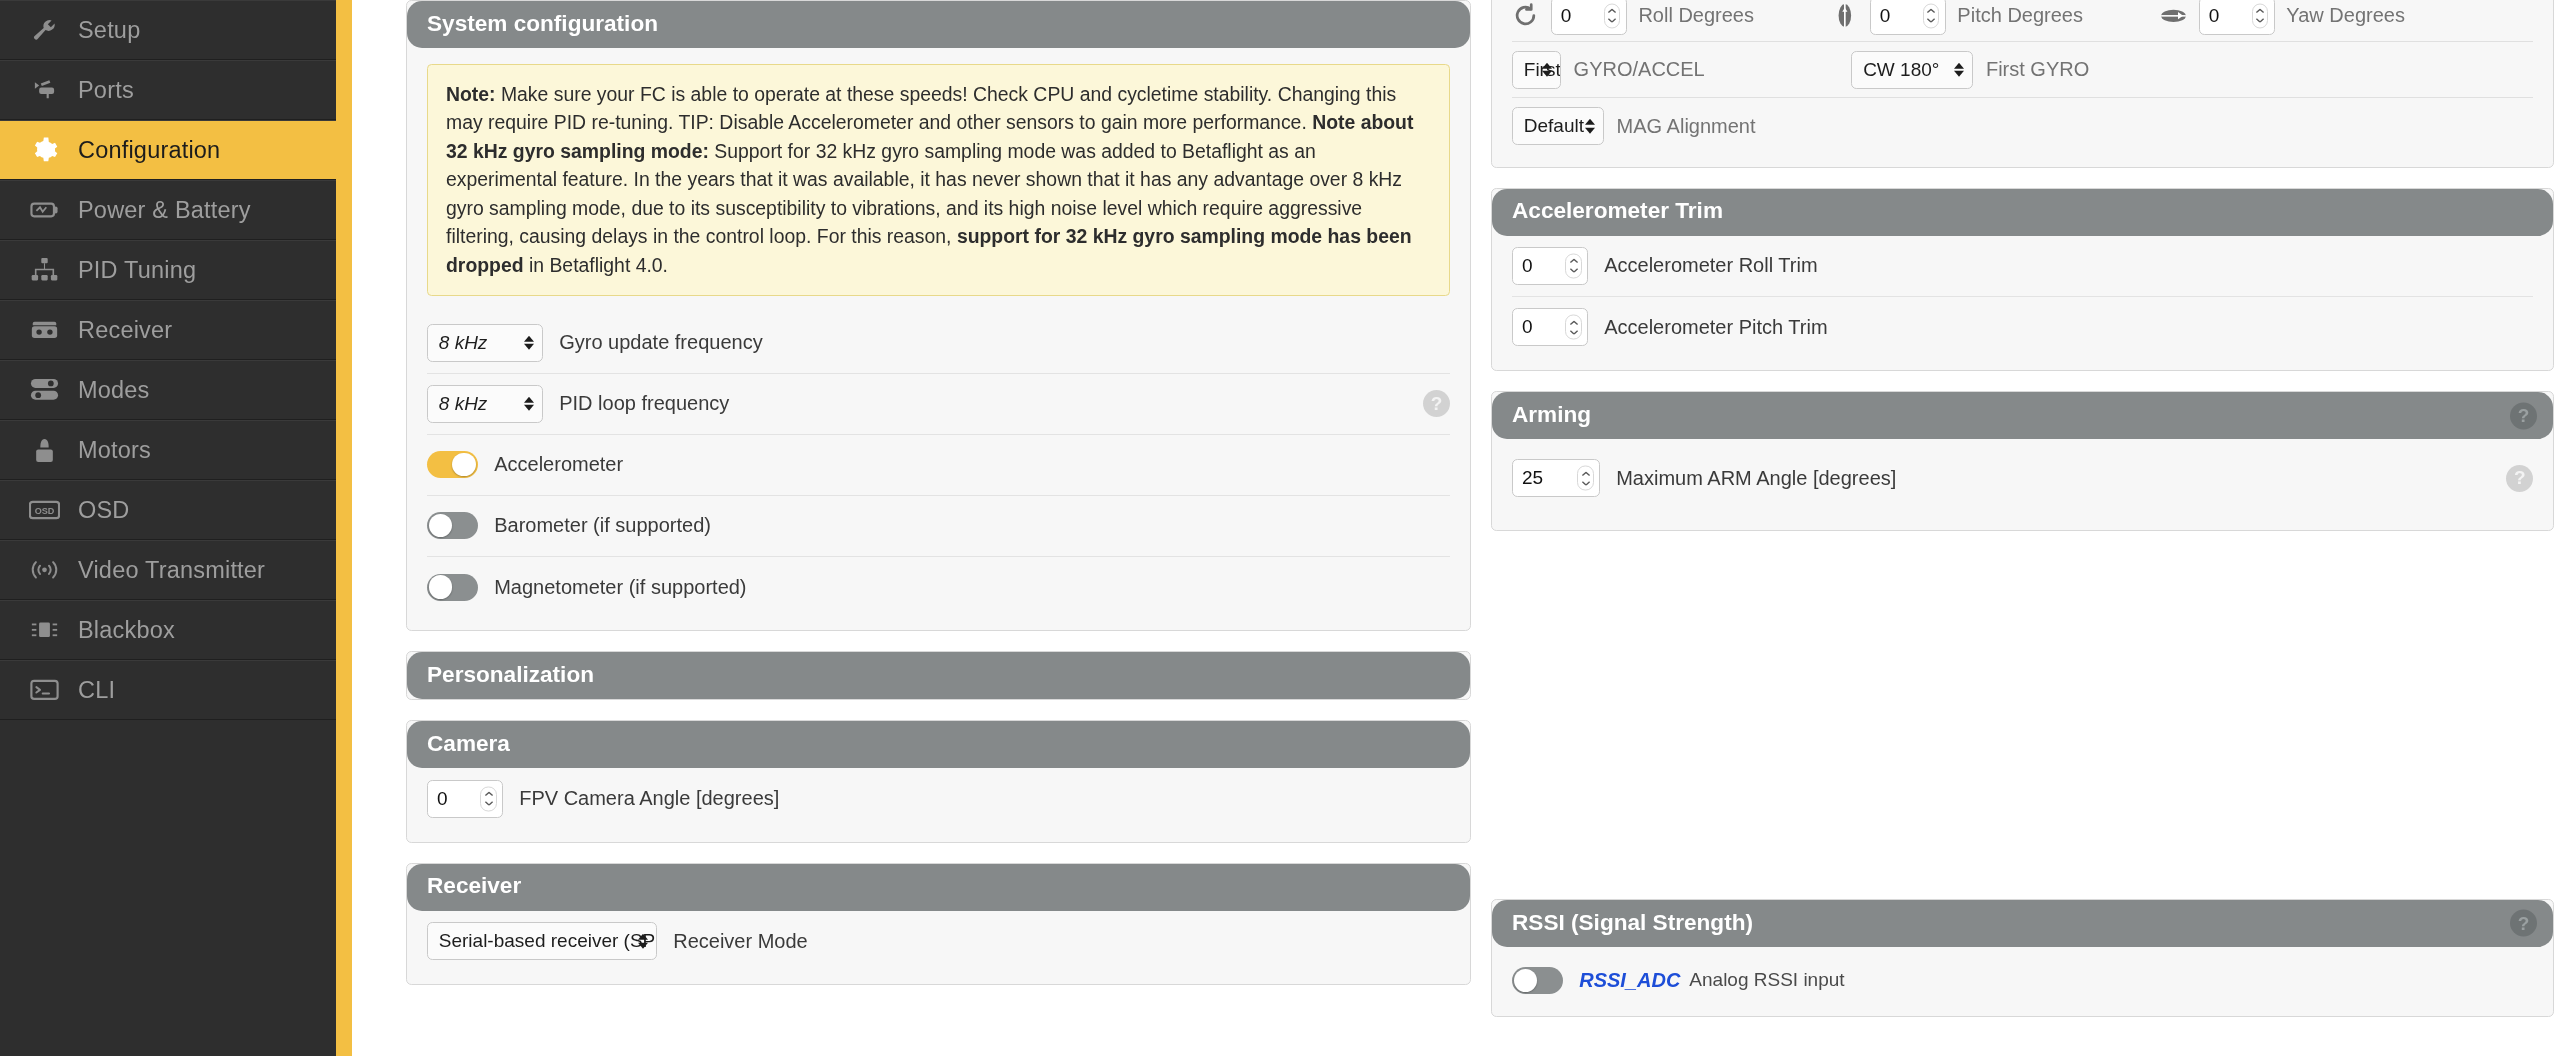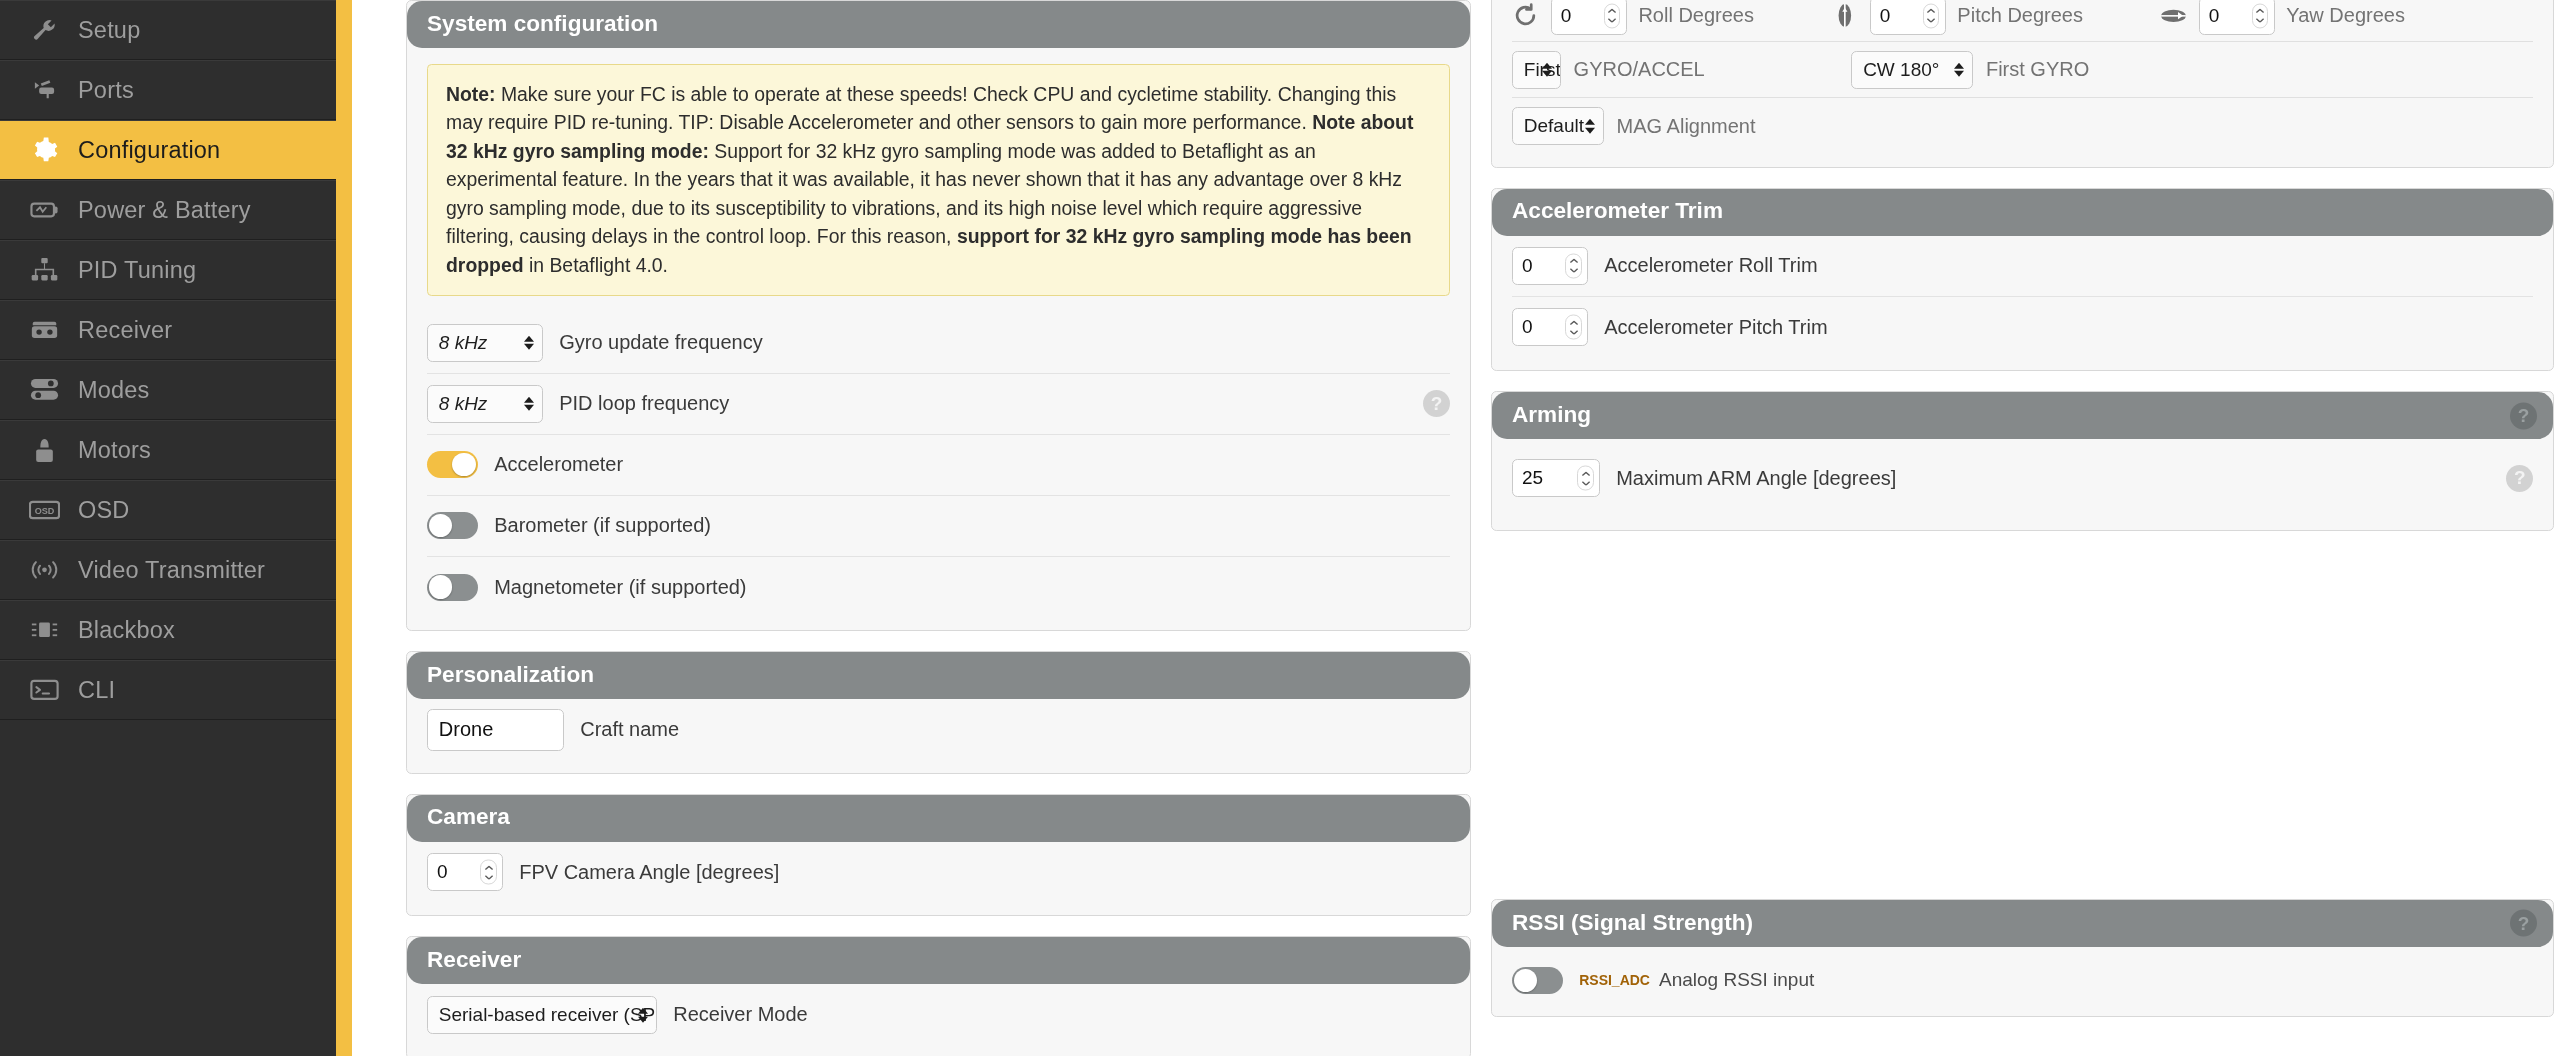--- a/index.html
+++ b/index.html
@@ -197,21 +197,21 @@
     display: flex; align-items: center; gap: 0;
     min-height: 52px;
     border-bottom: 0.9px solid #e0e0e0;
   }
   .orient-item { display: flex; align-items: center; gap: 11.7px; }
   .orient-item + .orient-item { margin-left: 77px; }
   .orient-ico { width: 27px; height: 27px; flex: 0 0 27px; display:flex; align-items:center; justify-content:center;}
   .orient-row2 { display: flex; align-items: center; min-height: 56px; gap: 12.6px; }
 
   .rssi-row { display:flex; align-items:center; gap:16.2px; min-height:56px; padding-top: 10.8px;}
-  .rssi-name { font-size: 14px; font-weight: bold; color: #a16207; }
+  .rssi-name { font-size: 20px; font-weight: bold; color: #1d4ed8; font-style: italic; }
   .rssi-desc { font-size: 19px; color: #4a4a4a; margin-left: -7.2px; }
 </style>
 </head>
 <body>
 
 <div class="app">
 
   <nav class="sidebar">
 
     <div class="nav-item">
@@ -404,26 +404,20 @@
               </div>
             <span class="flabel">Magnetometer (if supported)</span>
           </div>
 
         </div>
       </section>
 
       <section class="panel">
         <div class="panel-head">
           <span>Personalization</span>
-        </div>
-        <div class="panel-body">
-          <div class="frow">
-            <input class="txt" type="text" value="Drone" style="">
-            <span class="flabel">Craft name</span>
-          </div>
         </div>
       </section>
 
       <section class="panel">
         <div class="panel-head">
           <span>Camera</span>
         </div>
         <div class="panel-body">
           <div class="frow">
             <div class="num">

